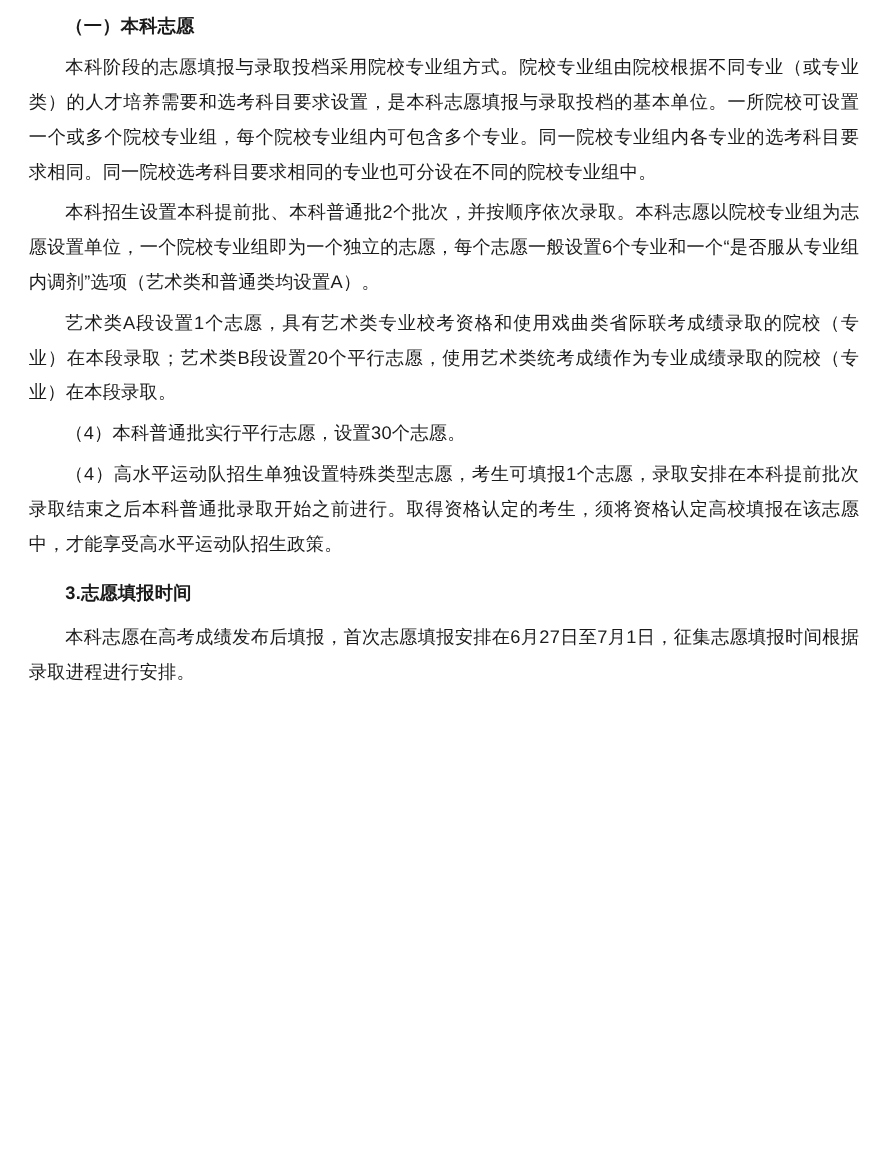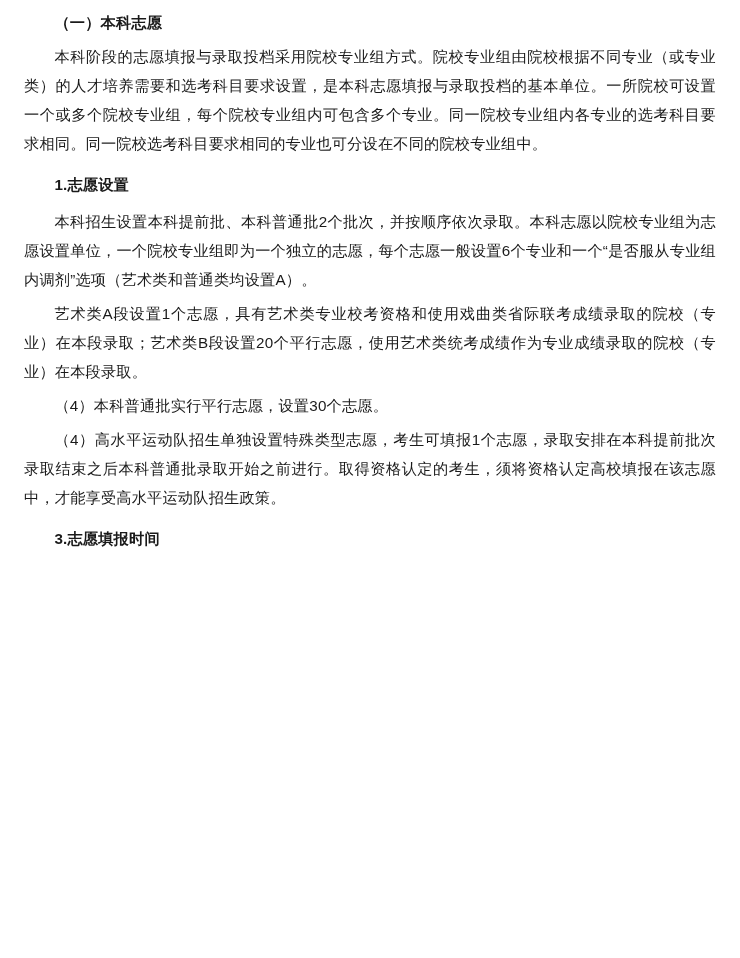--- a/index.html
+++ b/index.html
@@ -48,24 +48,24 @@
 </head>
 <body>
 
 <div class="page">
   <div class="doc-block">
 
     <p class="heading">（一）本科志愿</p>
 
     <p class="para gap-top">本科阶段的志愿填报与录取投档采用院校专业组方式。院校专业组由院校根据不同专业（或专业类）的人才培养需要和选考科目要求设置，是本科志愿填报与录取投档的基本单位。一所院校可设置一个或多个院校专业组，每个院校专业组内可包含多个专业。同一院校专业组内各专业的选考科目要求相同。同一院校选考科目要求相同的专业也可分设在不同的院校专业组中。</p>
 
-    <p class="subheading">1.志愿设置</p>
 
     <p class="para">本科招生设置本科提前批、本科普通批2个批次，并按顺序依次录取。本科志愿以院校专业组为志愿设置单位，一个院校专业组即为一个独立的志愿，每个志愿一般设置6个专业和一个“是否服从专业组内调剂”选项（艺术类和普通类均设置A）。</p>
     <p class="para">艺术类A段设置1个志愿，具有艺术类专业校考资格和使用戏曲类省际联考成绩录取的院校（专业）在本段录取；艺术类B段设置20个平行志愿，使用艺术类统考成绩作为专业成绩录取的院校（专业）在本段录取。</p>
     <p class="para">（4）本科普通批实行平行志愿，设置30个志愿。</p>
     <p class="para">（4）高水平运动队招生单独设置特殊类型志愿，考生可填报1个志愿，录取安排在本科提前批次录取结束之后本科普通批录取开始之前进行。取得资格认定的考生，须将资格认定高校填报在该志愿中，才能享受高水平运动队招生政策。</p>
 
     <p class="subheading">3.志愿填报时间</p>
 
+    <p class="para">本科志愿在高考成绩发布后填报，首次志愿填报安排在6月27日至7月1日，征集志愿填报时间根据录取进程进行安排。</p>
 
   </div>
 </div>
 
 </body></html>

